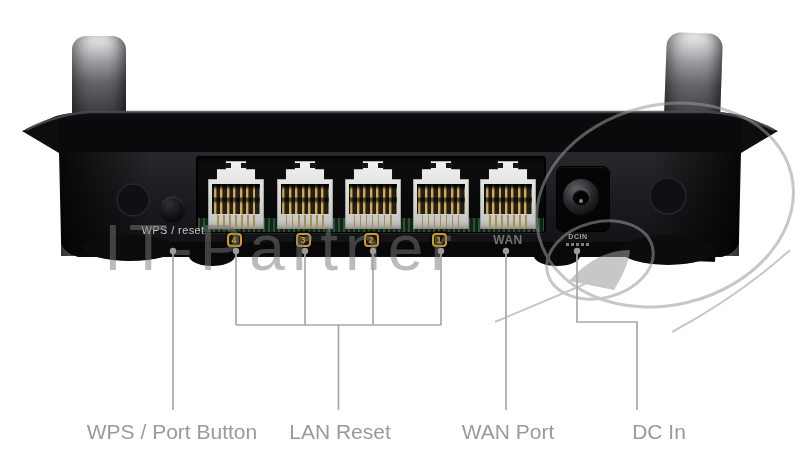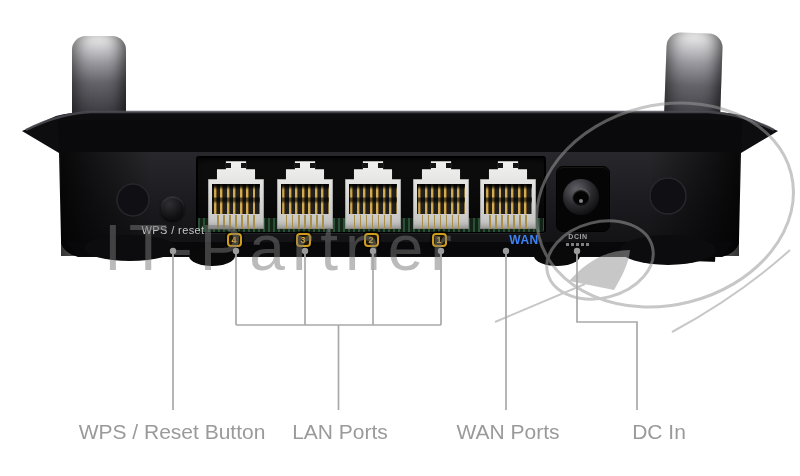--- a/index.html
+++ b/index.html
@@ -150,21 +150,21 @@
         <div class="slot"></div>
         <div class="legs"></div>
       </div>
       <div class="badge" style="left: 431.5px; border-color: rgb(207, 156, 28); color: rgb(242, 182, 45);">1</div>
       <div class="jack" style="left: 480px;">
         <div class="notch" style="left: calc(50% - 10px);"></div>
         <div class="notch" style="left: calc(50% + 5px);"></div>
         <div class="slot"></div>
         <div class="legs"></div>
       </div>
-      <div class="wan-label" style="left: 524px; color: #3b82f6; text-align: center;">WAN</div>
+      <div class="wan-label" style="left: 508px; color: #737373; text-align: center;">WAN</div>
     </div>
 
   <div class="wps-btn"></div>
   <div class="wps-text">WPS / reset</div>
 
   <div class="dc-plate"></div>
   <div class="dc-outer"></div>
   <div class="dc-inner"></div>
   <div class="dc-pin"></div>
   <div class="dc-text">DCIN</div>
@@ -192,17 +192,17 @@
       <circle cx="173" cy="251" r="3.2"></circle>
         <circle cx="236" cy="251" r="3.2"></circle>
       <circle cx="305" cy="251" r="3.2"></circle>
         <circle cx="373" cy="251" r="3.2"></circle>
       <circle cx="441" cy="251" r="3.2"></circle>
         <circle cx="506" cy="251" r="3.2"></circle>
       <circle cx="577" cy="251" r="3.2"></circle>
     </g>
   </svg>
 
-  <div class="callout" style="left:172px">WPS / Reset Button</div>
-  <div class="callout" style="left:340px">LAN Ports</div>
-  <div class="callout" style="left:508px">WAN Ports</div>
+  <div class="callout" style="left:172px">WPS / Port Button</div>
+  <div class="callout" style="left:340px">LAN Reset</div>
+  <div class="callout" style="left:508px">WAN Port</div>
   <div class="callout" style="left:659px">DC In</div>
 </div>
 
 </body></html>

